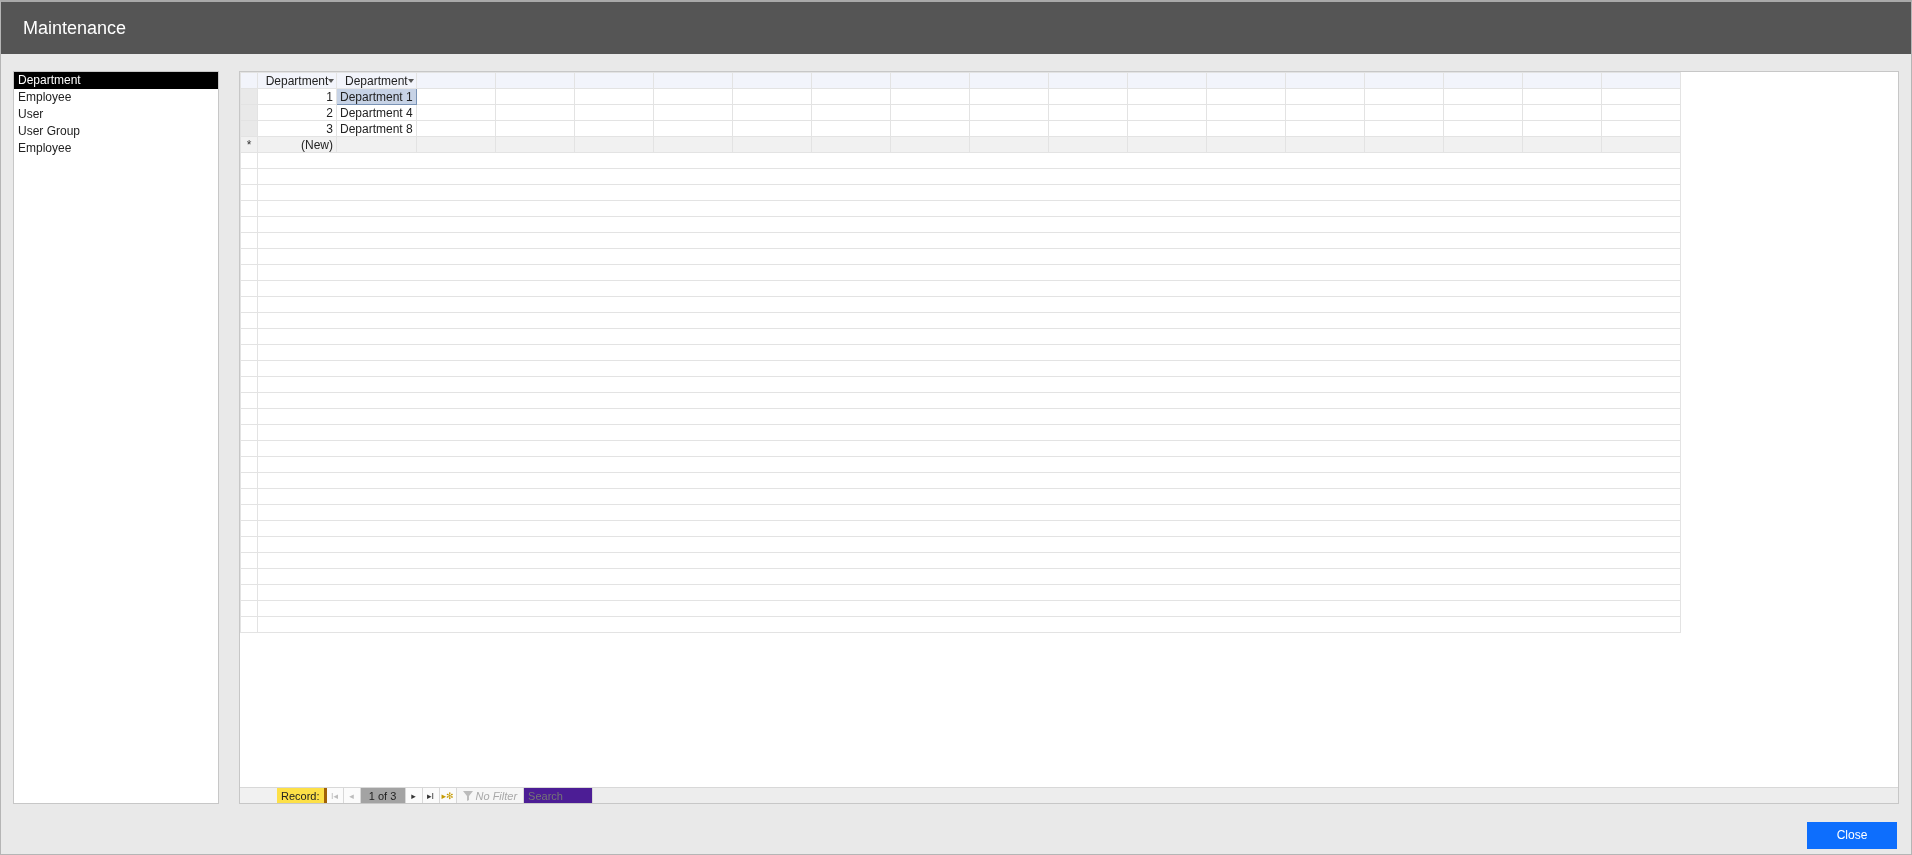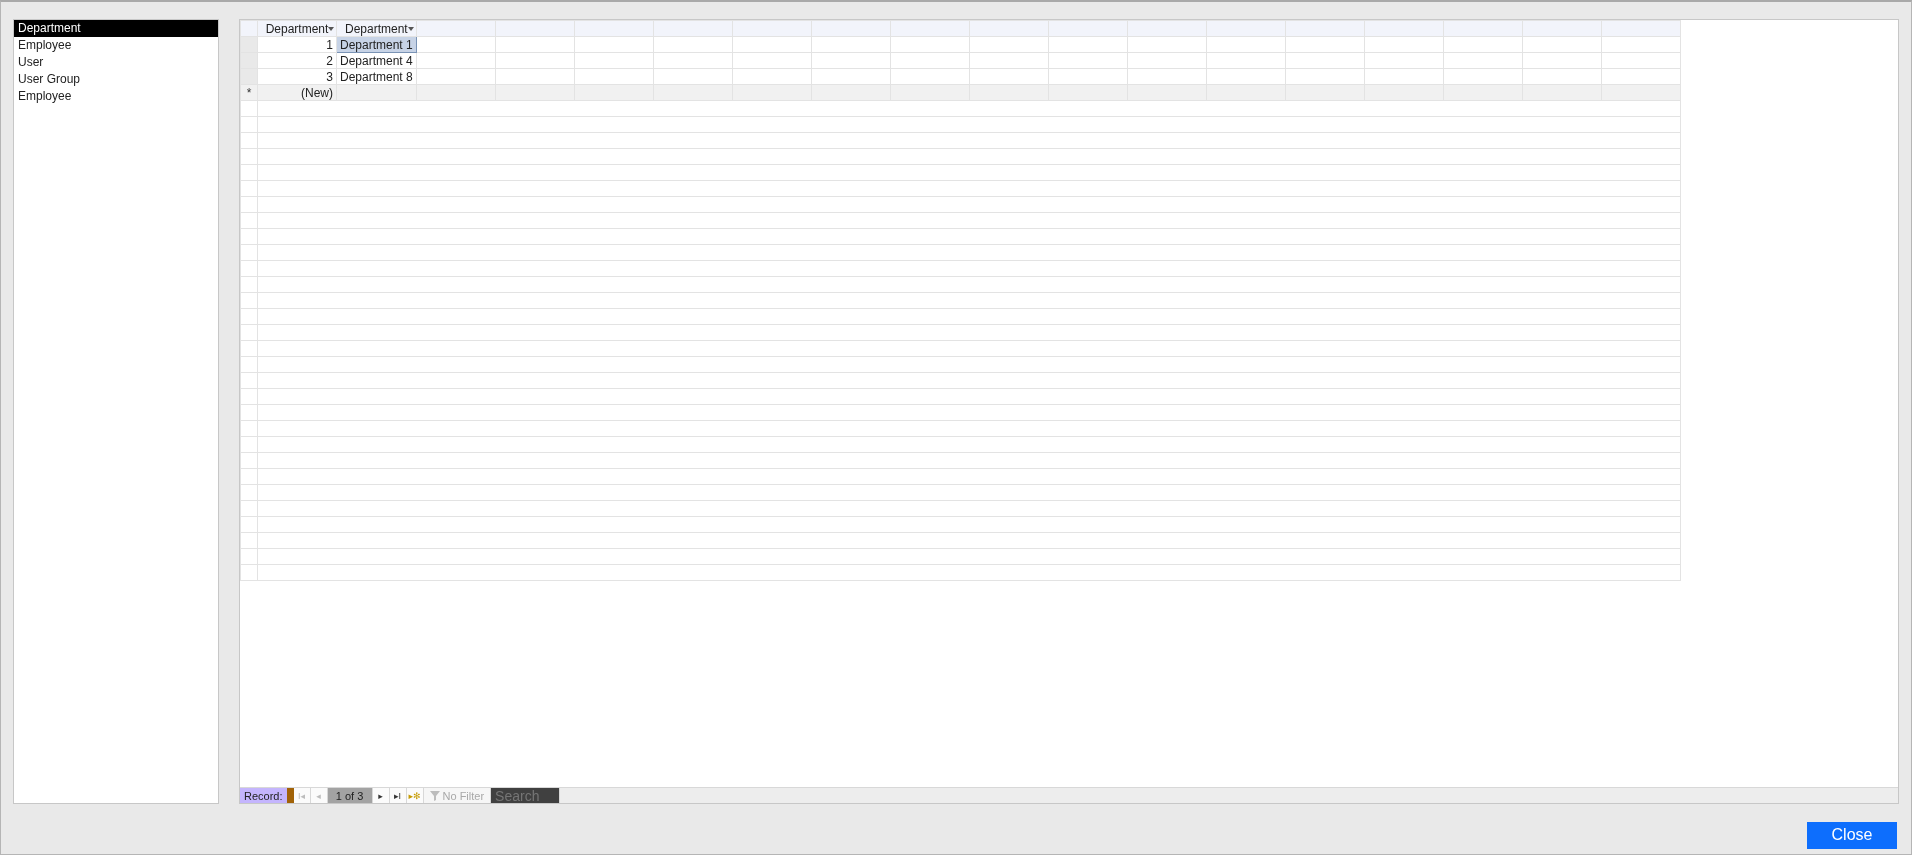--- a/index.html
+++ b/index.html
@@ -113,22 +113,23 @@
     border-top: 1px solid #d8d8d8;
     background: #f1f1f1;
     display: flex;
     align-items: stretch;
     font-size: 11px;
   }
   .nav .lbl {
     padding: 0 4px;
     display: flex;
     align-items: center;
-    border-right: 7px solid #a16207;
-    background: #c4b5fd;
+    border-right: 3px solid #a16207;
+    background: #fde047;
+    margin-left: 37px;
   }
   .nav .btn {
     width: 17px;
     display: flex;
     align-items: center;
     justify-content: center;
     border-right: 1px solid #d8d8d8;
     background: #fbfbfb;
     color: #333;
     cursor: pointer;
@@ -144,62 +145,66 @@
     background: #a3a3a3;
   }
   .nav .filter {
     padding: 0 6px;
     display: flex;
     align-items: center;
     gap: 3px;
     color: #a8a8a8;
     border-right: 1px solid #d8d8d8;
     background: #f6f6f6;
+    font-style: italic;
   }
   .nav .filter svg { width: 10px; height: 10px; }
   .nav .search {
     border-right: 1px solid #d8d8d8;
   }
   .nav .search input {
     border: none;
-    background: #404040;
+    background: #4c1d95;
     height: 100%;
     width: 68px;
     padding: 0 4px;
-    font-size: 14px;
+    font-size: 11px;
     color: #999;
     outline: none;
   }
   .nav .track { flex: 1; background: #ededed; }
   .footer {
     height: 38px;
     display: flex;
     align-items: center;
     justify-content: flex-end;
     padding: 0 14px;
   }
   .close-btn {
     background: #0d6efd;
     color: #fff;
     border: none;
     width: 90px;
     height: 27px;
-    font-size: 16px;
+    font-size: 12px;
     cursor: pointer;
   }
   .col-rowhead { width: 17px; }
   .col-id { width: 79px; }
   .col-name { width: 79px; }
   .col-rest { width: 79px; }
 </style>
 </head>
 <body>
 
 <div class="window">
 
+  <div class="titlebar">
+    <h1>Maintenance</h1>
+  </div>
 
   <div class="body">
 
     <div class="sidebar">
       <div class="sidebar-item selected">Department</div>
       <div class="sidebar-item">Employee</div>
       <div class="sidebar-item">User</div>
       <div class="sidebar-item">User Group</div>
       <div class="sidebar-item">Employee</div>
     </div>

